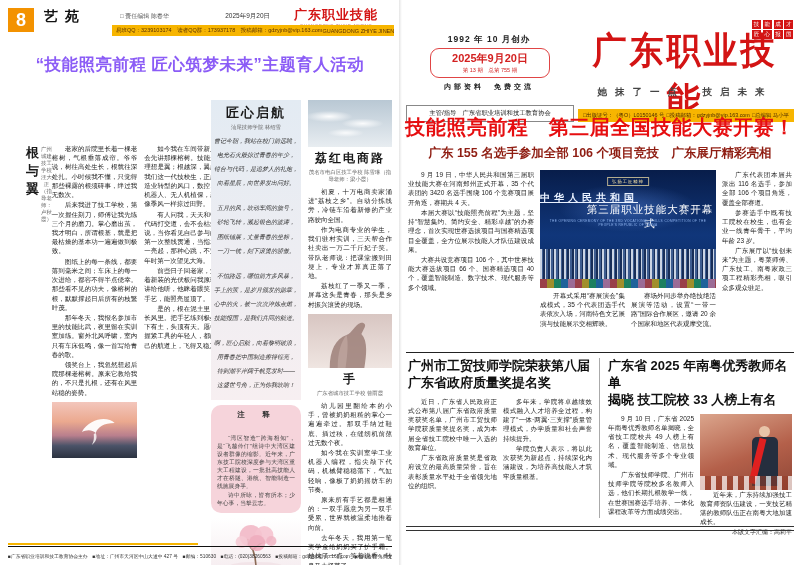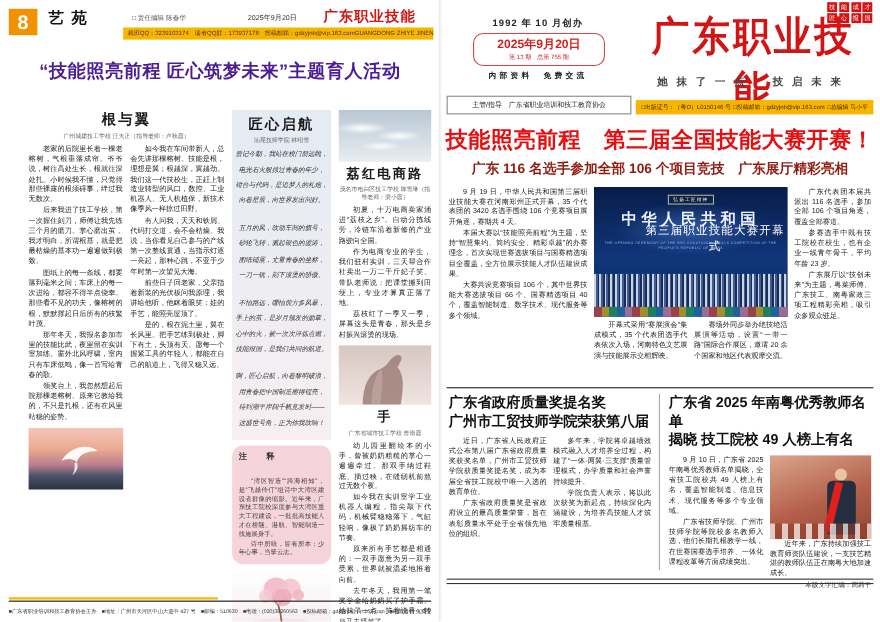--- a/index.html
+++ b/index.html
@@ -16,39 +16,39 @@
               font-size:18px;font-weight:bold;display:flex;align-items:center;justify-content:center;}
   .lp-section{position:absolute;left:36px;top:2px;font-size:14px;font-weight:900;letter-spacing:7px;color:#111;}
   .lp-editor{position:absolute;left:112px;top:6px;font-size:6px;color:#555;}
   .lp-date{position:absolute;right:124px;top:6px;font-size:6.5px;color:#333;}
   .lp-brand{position:absolute;right:0;top:0;width:116px;text-align:center;color:#d31414;
             font-weight:900;font-size:13px;letter-spacing:1px;}
   .lp-brand-en{font-size:4.6px;color:#c98a8a;letter-spacing:.4px;font-weight:400;}
   .lp-contactbar{position:absolute;left:104px;right:0;top:19px;height:11px;background:#f7b500;
                  font-size:5.5px;color:#5a3200;display:flex;justify-content:space-between;
                  align-items:center;padding:0 4px;white-space:nowrap;overflow:hidden;}
-  .lp-lead{position:absolute;top:54px;left:8px;right:8px;text-align:center;color:#4c1d95;}
+  .lp-lead{position:absolute;top:54px;left:8px;right:8px;text-align:center;color:#8b5cf6;}
   .lp-lead-1{font-size:16.5px;font-weight:900;letter-spacing:.5px;}
   .lp-lead-2{font-size:15px;font-weight:900;margin-top:4px;letter-spacing:2px;}
 
   
   .lp-main{position:absolute;left:26px;right:8px;top:100px;height:440px;display:flex;gap:7px;}
-  .roots{width:178px;display:flex;flex-direction:column;}
+  .roots{width:178px;display:flex;flex-direction:row;margin-top:44px;}
   .art-title{text-align:center;font-size:13px;font-weight:900;letter-spacing:2px;}
   .art-byline{text-align:center;font-size:5.4px;color:#666;margin:2px 0 4px;}
   .roots-cols{display:flex;gap:7px;flex:1;}
   .rcol{width:85.5px;display:flex;flex-direction:column;}
   .para{font-size:6.5px;line-height:1.42;text-align:justify;text-indent:13px;margin:0 0 1px;color:#222;}
   .tiny-para{font-size:5.8px;line-height:1.4;text-align:justify;text-indent:11px;margin:0 0 1px;color:#444;}
   .poem-line{font-size:6px;line-height:1.35;text-align:center;font-style:italic;color:#333;}
   .poem-line.gap{height:5px;}
   .col3{width:90px;display:flex;flex-direction:column;}
   .sky-bg{background:linear-gradient(180deg,#e3ebf3,#f7eff1);padding:4px 1px 4px;}
   .note-box{background:#f6d4db;border-radius:10px;padding:5px 6px;margin-top:5px;}
-  .note-title{text-align:left;font-size:7.5px;font-weight:700;letter-spacing:5px;margin-bottom:14px;color:#333;}
+  .note-title{text-align:center;font-size:7.5px;font-weight:700;letter-spacing:5px;margin-bottom:14px;color:#333;}
   .ruler-head{text-align:center;font-size:10px;font-weight:900;margin-top:2px;letter-spacing:1px;}
   .col4{flex:1;display:flex;flex-direction:column;}
   .small-title{text-align:center;font-size:12px;font-weight:900;letter-spacing:2px;}
 
   
   .ph{flex-shrink:0;position:relative;overflow:hidden;}
   .ph-pampas{height:47px;margin-bottom:3px;
     background:
       radial-gradient(ellipse 34px 8px at 25% 35%,rgba(255,255,255,.95),transparent 70%),
       radial-gradient(ellipse 30px 7px at 65% 50%,rgba(255,255,255,.9),transparent 70%),
@@ -57,21 +57,21 @@
   .ph-horse{height:54px;margin:4px 0 3px;background:linear-gradient(180deg,#d8c6c2,#efe5e1);}
   .ph-cherry{height:52px;margin-top:5px;background:linear-gradient(180deg,#ffffff,#f6edf0);}
   .ph-egret{height:56px;margin-top:4px;
     background:linear-gradient(180deg,#f3c6bc 0%,#eba98f 35%,#b97f8d 60%,#4b5368 78%,#2b3240 100%);}
   .lp-footline-a{position:absolute;left:8px;bottom:20px;width:190px;height:2px;background:#f7b500;}
   .lp-footline-b{position:absolute;left:8px;right:8px;bottom:18px;border-top:1.5px solid #111;}
   .lp-footer{position:absolute;left:8px;right:8px;bottom:6px;font-size:4.8px;color:#333;
              white-space:nowrap;overflow:hidden;}
 
   
-  .mh{position:absolute;left:6px;top:2px;right:6px;height:102px;}
+  .mh{position:absolute;left:6px;top:20px;right:6px;height:102px;}
   .mh-founded{position:absolute;left:0;top:14px;width:166px;text-align:center;
               font-size:8.5px;font-weight:bold;color:#222;letter-spacing:1px;}
   .mh-datebox{position:absolute;left:24px;top:28px;width:118px;border:1.3px solid #e04545;
               border-radius:9px;text-align:center;padding:2px 0 3px;color:#d32020;}
   .mh-date{font-size:11px;font-weight:bold;}
   .mh-issue{font-size:5.5px;margin-top:1px;}
   .mh-internal{position:absolute;left:0;top:62px;width:166px;text-align:center;
                font-size:7px;font-weight:bold;letter-spacing:3px;color:#222;}
   .mh-supervisor{position:absolute;left:0;bottom:0;width:166px;border:1px solid #888;
                  font-size:6.3px;text-align:center;padding:3px 0;color:#222;background:#fff;}
@@ -95,22 +95,22 @@
                   font-size:12.5px;font-weight:900;color:#8f1d12;}
 
   
   .rp-main{position:absolute;top:170px;left:8px;right:8px;height:178px;display:flex;gap:6px;}
   .rp-colL{width:126px;} .rp-colR{flex:1;}
   .rp-center{width:176px;display:flex;flex-direction:column;}
   .ph-stage{height:118px;background:linear-gradient(180deg,#081d4a,#10367a 55%,#0a2a60);}
   .stage-badge{position:absolute;left:50%;top:7px;transform:translateX(-50%);
                font-size:4.3px;color:#ffe9a8;border:1px solid rgba(255,233,168,.7);
                padding:1px 4px;letter-spacing:1px;}
-  .stage-l1{position:absolute;left:0;right:0;top:21px;text-align:center;color:#eaf2ff;
-            font-size:14px;font-weight:bold;letter-spacing:4px;}
+  .stage-l1{position:absolute;left:0;right:0;top:21px;text-align:left;color:#eaf2ff;
+            font-size:10px;font-weight:bold;letter-spacing:4px;text-decoration:underline;}
   .stage-l2{position:absolute;left:0;right:0;top:33px;text-align:center;color:#ffffff;
             font-size:10.5px;font-weight:400;letter-spacing:1px;padding-left:44px;}
   .stage-l3{position:absolute;left:0;right:0;top:49px;text-align:center;color:#8fb4f0;
             font-size:3.2px;letter-spacing:.4px;}
   .stage-glow{position:absolute;left:10%;top:14px;width:80%;height:48px;
               background:radial-gradient(ellipse at center,rgba(90,140,230,.45),rgba(90,140,230,0) 70%);}
   .stage-crowd{position:absolute;left:0;right:0;bottom:9px;height:30px;opacity:.9;
     background:repeating-linear-gradient(90deg,rgba(235,240,248,.95) 0 1.6px,
                rgba(70,100,150,.95) 1.6px 3.2px,rgba(25,45,85,.95) 3.2px 4.8px);}
   .stage-front{position:absolute;left:0;right:0;bottom:0;height:9px;opacity:.65;
@@ -300,21 +300,21 @@
         <span>成</span>
         <span>才</span>
         <span>匠</span>
         <span>心</span>
         <span>报</span>
         <span>国</span>
       </div>
   </div>
 
   <div class="rp-headline">技能照亮前程　第三届全国技能大赛开赛！</div>
-  <div class="rp-subheadline">广东 116 名选手参加全部 106 个项目竞技　广东展厅精彩亮相</div>
+  <div class="rp-subheadline">广东 155 名选手参加全部 106 个项目竞技　广东展厅精彩亮相</div>
 
   <div class="rp-main">
     <div class="rp-colL">
       <div>
           <p class="para">9 月 19 日，中华人民共和国第三届职业技能大赛在河南郑州正式开幕，35 个代表团的 3420 名选手围绕 106 个竞赛项目展开角逐，赛期共 4 天。</p>
           <p class="para">本届大赛以“技能照亮前程”为主题，坚持“智慧集约、简约安全、精彩卓越”的办赛理念，首次实现世赛选拔项目与国赛精选项目全覆盖，全方位展示技能人才队伍建设成果。</p>
           <p class="para">大赛共设竞赛项目 106 个，其中世界技能大赛选拔项目 66 个、国赛精选项目 40 个，覆盖智能制造、数字技术、现代服务等多个领域。</p>
         </div>
     </div>
     <div class="rp-center">
@@ -346,40 +346,40 @@
           <p class="para">参赛选手中既有技工院校在校生，也有企业一线青年骨干，平均年龄 23 岁。</p>
           <p class="para">广东展厅以“技创未来”为主题，粤菜师傅、广东技工、南粤家政三项工程精彩亮相，吸引众多观众驻足。</p>
         </div>
     </div>
   </div>
 
   <div class="rp-divider"></div>
 
   <div class="rp-bottom">
     <div class="rpb-left">
+      <div class="b-title">广州市工贸技师学院荣获第八届</div>
       <div class="b-title">广东省政府质量奖提名奖</div>
-      <div class="b-title">广州市工贸技师学院荣获第八届</div>
       <div class="b-cols">
         <div class="bcol">
           <div>
               <p class="para">近日，广东省人民政府正式公布第八届广东省政府质量奖获奖名单，广州市工贸技师学院获质量奖提名奖，成为本届全省技工院校中唯一入选的教育单位。</p>
               <p class="para">广东省政府质量奖是省政府设立的最高质量荣誉，旨在表彰质量水平处于全省领先地位的组织。</p>
             </div>
         </div>
         <div class="bcol">
           <div>
               <p class="para">多年来，学院将卓越绩效模式融入人才培养全过程，构建了“一体·两翼·三支撑”质量管理模式，办学质量和社会声誉持续提升。</p>
               <p class="para">学院负责人表示，将以此次获奖为新起点，持续深化内涵建设，为培养高技能人才筑牢质量根基。</p>
             </div>
         </div>
       </div>
     </div>
     <div class="rpb-right">
       <div class="b-title">广东省 2025 年南粤优秀教师名单</div>
-      <div class="b-title">揭晓 技工院校 49 人榜上有名</div>
+      <div class="b-title">揭晓 技工院校 33 人榜上有名</div>
       <div class="rpbr-row">
         <div class="rpbr-c1">
           <div>
               <p class="para">9 月 10 日，广东省 2025 年南粤优秀教师名单揭晓，全省技工院校共 49 人榜上有名，覆盖智能制造、信息技术、现代服务等多个专业领域。</p>
               <p class="para">广东省技师学院、广州市技师学院等院校多名教师入选，他们长期扎根教学一线，在世赛国赛选手培养、一体化课程改革等方面成绩突出。</p>
             </div>
         </div>
         <div class="rpbr-c2">
           <div class="ph ph-teacher">
             <div class="t-fig">

